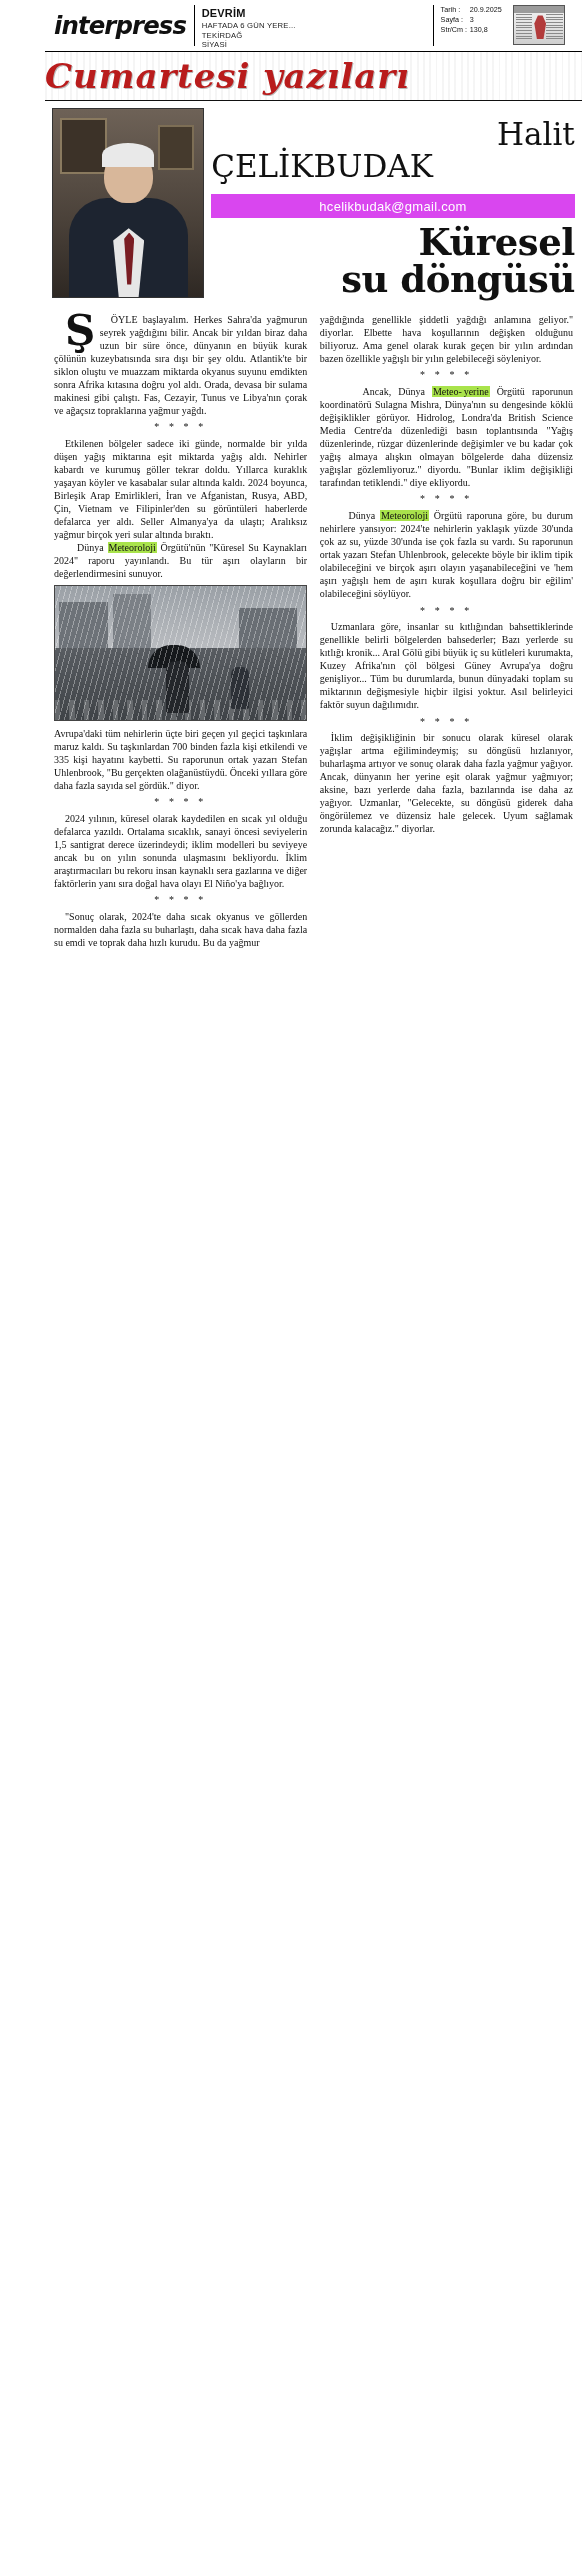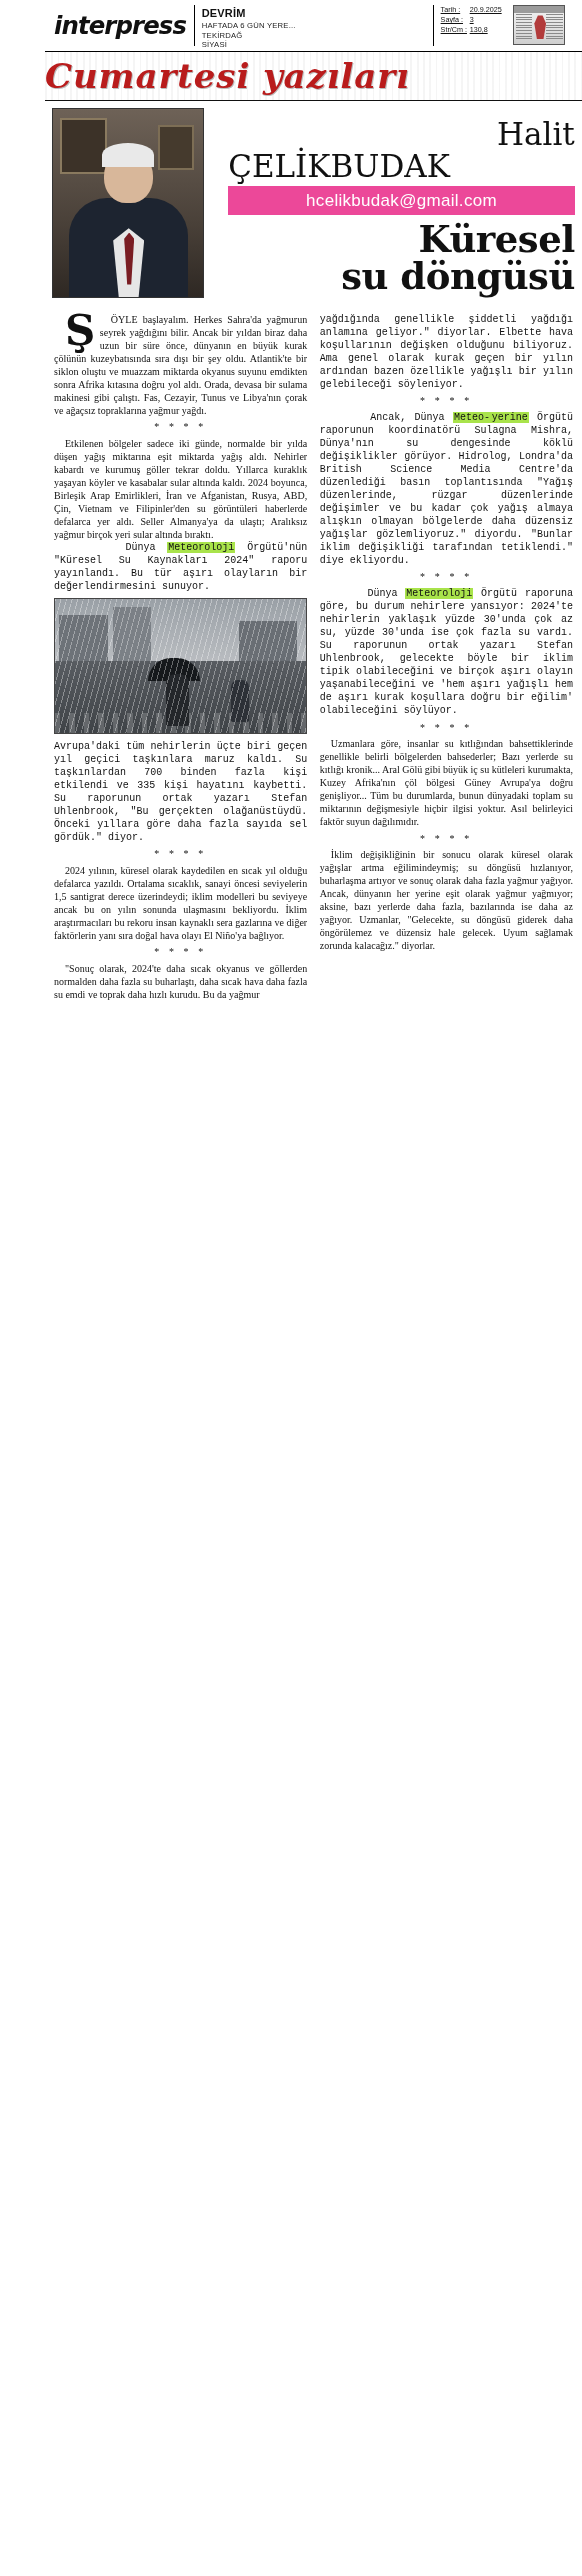--- a/index.html
+++ b/index.html
@@ -59,21 +59,21 @@
   .masthead-right {
     width: 136px;
     display:flex;
     align-items:flex-start;
     gap: 5.4px;
     font-family: "Liberation Sans", sans-serif;
     font-size: 7.2px;
     padding-top: 1.8px;
   }
   .meta-table { border-collapse: collapse; }
-  .meta-table td { padding: 0 2.7px 0.9px 0; font-size: 7.2px; white-space: nowrap; text-decoration: underline; }
+  .meta-table td { padding: 0 2.7px 0.9px 0; font-size: 7.2px; white-space: nowrap; }
   .meta-table td.v { text-align: left; }
   .thumbbox {
     width: 52px; height: 40px;
     border: 0.9px solid #555;
     background: linear-gradient(180deg,#f2f2f2 0%, #e2e2e2 55%, #cfcfcf 100%);
     position: relative;
     overflow: hidden;
     margin-left: 3.6px;
   }
   .thumbbox .tb-strip {
@@ -116,21 +116,21 @@
     letter-spacing: 0.9px;
     line-height: 49px;
     color: #b91c1c;
     text-shadow: 0.9px 0.9px 0 #bbb;
   }
 
   
   .headzone {
     display: flex;
     padding: 7.2px 7.2px 5.4px 7.2px;
-    gap: 24px;
+    gap: 7px;
   }
   .portrait {
     width: 152px;
     height: 190px;
     border: 0.9px solid #333;
     position: relative;
     overflow: hidden;
     background: #2b2b2b;
     flex: 0 0 auto;
   }
@@ -183,26 +183,26 @@
     color:#111;
   }
   .author-last {
     text-align: left;
     font-family: "DejaVu Serif", serif;
     font-size: 31px;
     line-height: 1.02;
     color:#111;
   }
   .mailbar {
-    margin-top: 4px;
-    background: #ec4899;
+    margin-top: 12px;
+    background: #d946ef;
     color: #fff;
     text-align: center;
     font-family: "Liberation Sans", sans-serif;
-    font-size: 17px;
+    font-size: 13px;
     letter-spacing: 0.3px;
     padding: 4.5px 3.6px;
   }
   .headline {
     margin-top: 5.4px;
     text-align: right;
     font-family: "DejaVu Serif", serif;
     font-weight: bold;
     font-size: 37px;
     line-height: 1.0;
@@ -218,21 +218,21 @@
     padding: 9px 9px 0 9px;
   }
   .col {
     width: 271px;
     font-size: 10px;
     line-height: 1.30;
     text-align: justify;
     hyphens: auto;
   }
   .col p { margin: 0 0 0 0; text-indent: 11px; }
-  .col p.noind { text-indent: 0; font-family: Liberation Mono, monospace; }
+  .col p.noind { text-indent: 0; }
   .sep {
     text-align: center;
     letter-spacing: 3.6px;
     font-size: 10px;
     margin: 3.6px 0 3.6px 0;
     color: #111;
   }
   .dropcap-para {
     text-indent: 0;
   }

